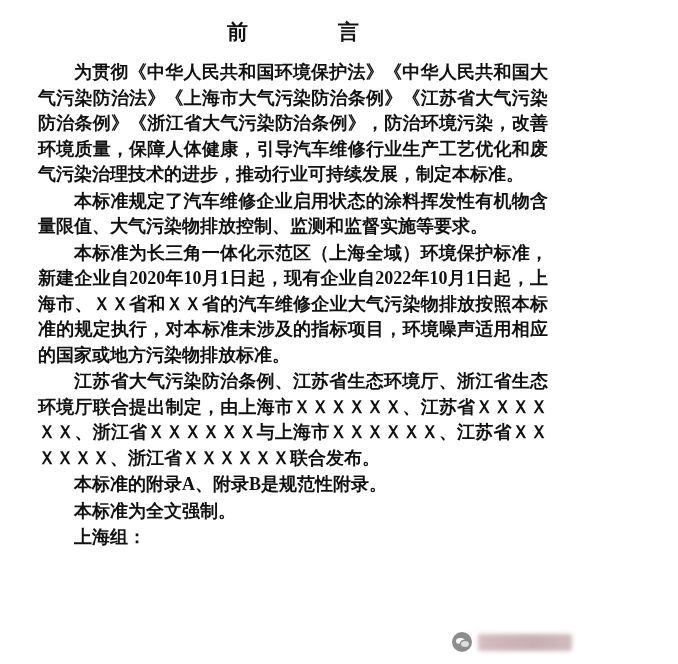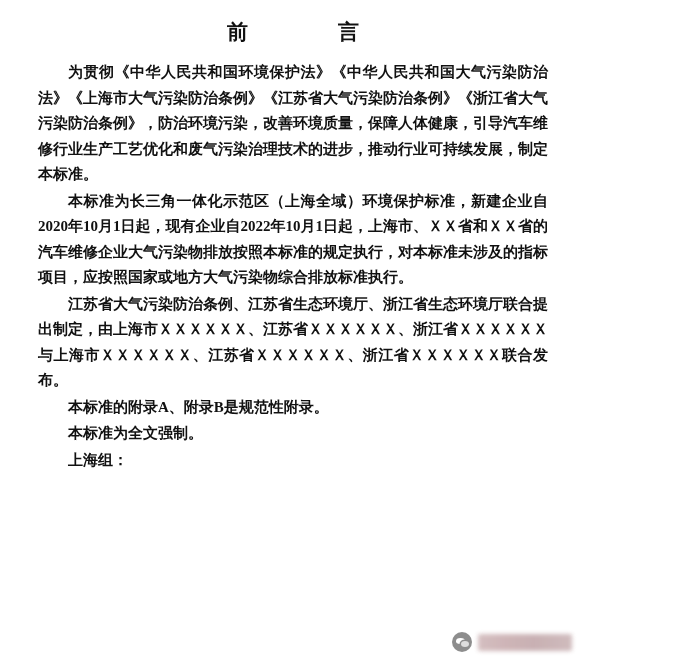--- a/index.html
+++ b/index.html
@@ -30,21 +30,21 @@
     padding-top: 18px;
     padding-bottom: 10px;
     text-indent: 16px;
     font-family: "Liberation Serif", "DejaVu Serif", serif;
   }
   .body-text {
     padding-top: 4px;
   }
   p.para {
     margin: 0 0 1px 0;
-    font-size: 15px;
+    font-size: 18px;
     line-height: 25.5px;
     text-align: justify;
     text-justify: inter-ideograph;
     text-indent: 2em;
     font-weight: bold;
     letter-spacing: 0px;
   }
   p.para.noindent {
     text-indent: 2em;
   }
@@ -98,21 +98,22 @@
 </style>
 </head>
 <body>
 
 <div class="page">
 
   <div class="doc-title">前　　言</div>
 
   <div class="body-text">
     <p class="para">为贯彻《中华人民共和国环境保护法》《中华人民共和国大气污染防治法》《上海市大气污染防治条例》《江苏省大气污染防治条例》《浙江省大气污染防治条例》，防治环境污染，改善环境质量，保障人体健康，引导汽车维修行业生产工艺优化和废气污染治理技术的进步，推动行业可持续发展，制定本标准。</p>
-    <p class="para">本标准为长三角一体化示范区（上海全域）环境保护标准，新建企业自2020年10月1日起，现有企业自2022年10月1日起，上海市、ＸＸ省和ＸＸ省的汽车维修企业大气污染物排放按照本标准的规定执行，对本标准未涉及的指标项目，应按照国家或地方大气污染物综合排放标准执行。</p>
+    <p class="para">本标准规定了汽车维修企业启用状态的涂料挥发性有机物含量限值、大气污染物排放控制、监测和监督实施等要求。</p>
+    <p class="para">本标准为长三角一体化示范区（上海全域）环境保护标准，新建企业自2020年10月1日起，现有企业自2022年10月1日起，上海市、ＸＸ省和ＸＸ省的汽车维修企业大气污染物排放按照本标准的规定执行，对本标准未涉及的指标项目，环境噪声适用相应的国家或地方污染物排放标准。</p>
     <p class="para">江苏省大气污染防治条例、江苏省生态环境厅、浙江省生态环境厅联合提出制定，由上海市ＸＸＸＸＸＸ、江苏省ＸＸＸＸＸＸ、浙江省ＸＸＸＸＸＸ与上海市ＸＸＸＸＸＸ、江苏省ＸＸＸＸＸＸ、浙江省ＸＸＸＸＸＸ联合发布。</p>
     <p class="para noindent">本标准的附录A、附录B是规范性附录。</p>
     <p class="para noindent">本标准为全文强制。</p>
     <p class="para noindent">上海组：</p>
 
   </div>
 
   <div class="watermark">
     <div class="wechat-badge"></div>
     <div class="wm-blur"></div>

